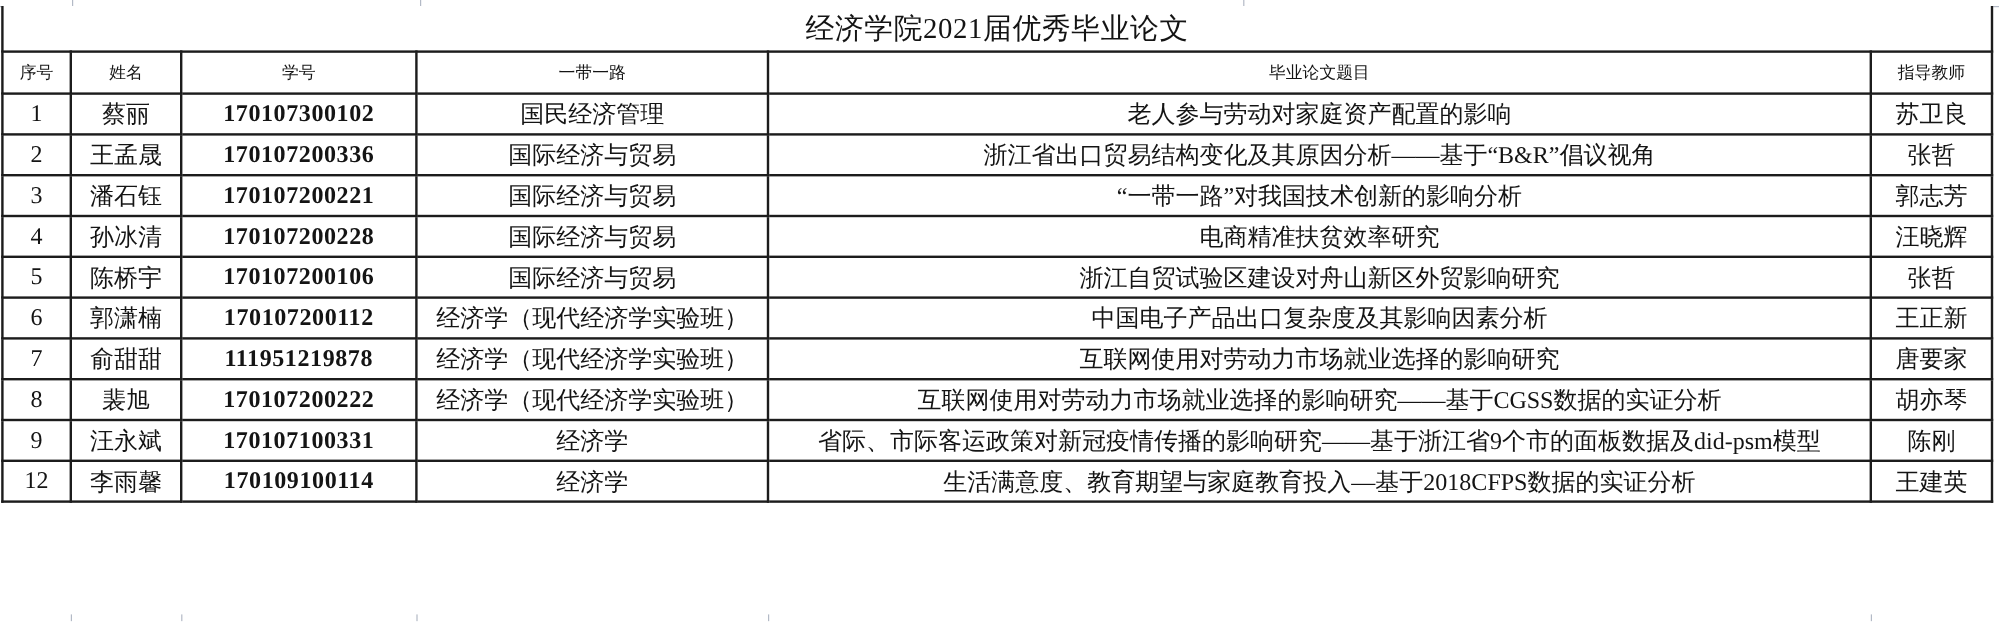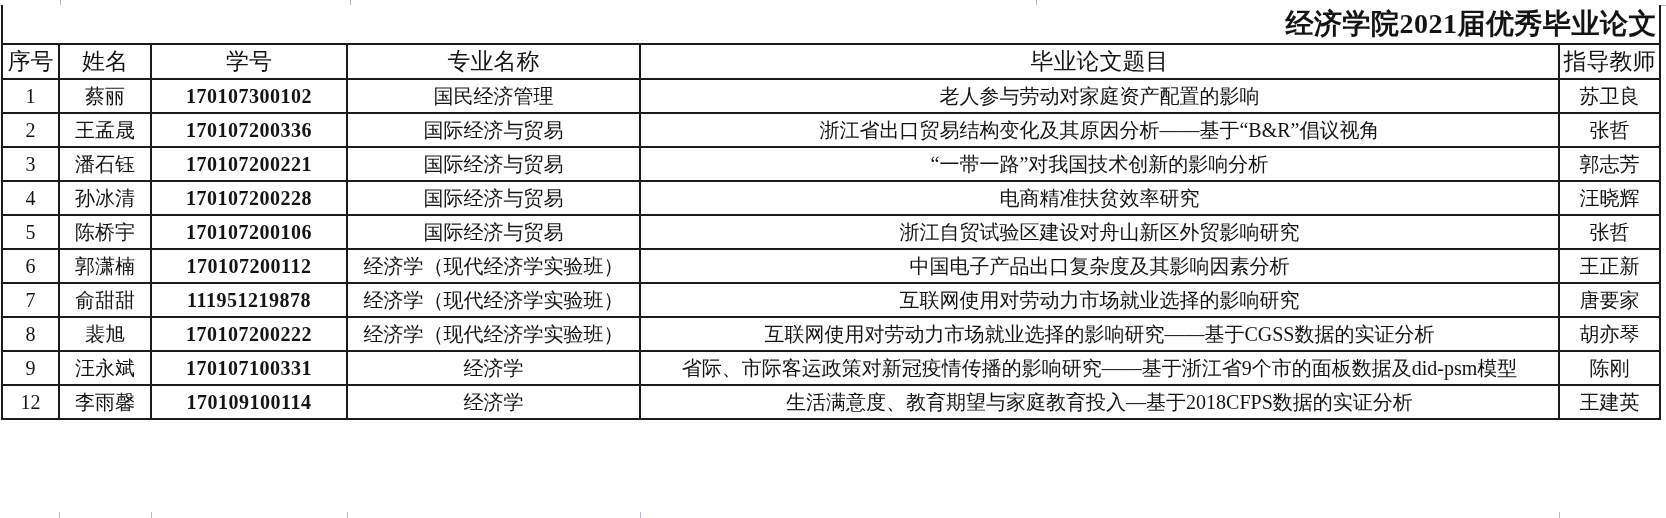--- a/index.html
+++ b/index.html
@@ -61,28 +61,27 @@
     padding: 0 2px;
     text-align: center;
     vertical-align: middle;
     color: #141414;
     overflow: hidden;
     white-space: nowrap;
   }
   tr.title-row td {
     border-top: none;
     height: 37px;
-    font-size: 28px;
-    font-weight: bold;
+    font-size: 24px;
+    font-weight: normal;
     letter-spacing: 0.5px;
-    text-align: right;
   }
   tr.header-row th {
     height: 33px;
-    font-size: 23px;
+    font-size: 14px;
     font-weight: normal;
     margin-top: 29px;
   }
   tr.data-row td {
     height: 32px;
     font-size: 20px;
   }
   td.cell-id { font-size: 21px; letter-spacing: 0.5px; font-weight: bold; }
   td.cell-no { font-size: 20px; }
 </style>
@@ -107,21 +106,21 @@
       <col style="width:101px">
     </colgroup>
     <thead>
       <tr class="title-row">
         <td colspan="6">经济学院2021届优秀毕业论文</td>
       </tr>
       <tr class="header-row" id="header-row">
           <th>序号</th>
           <th>姓名</th>
           <th>学号</th>
-          <th>专业名称</th>
+          <th>一带一路</th>
           <th>毕业论文题目</th>
           <th>指导教师</th>
         </tr>
     </thead>
     <tbody id="table-body">
         <tr class="data-row">
           <td class="cell-no">1</td>
           <td>蔡丽</td>
           <td class="cell-id">170107300102</td>
           <td>国民经济管理</td>

